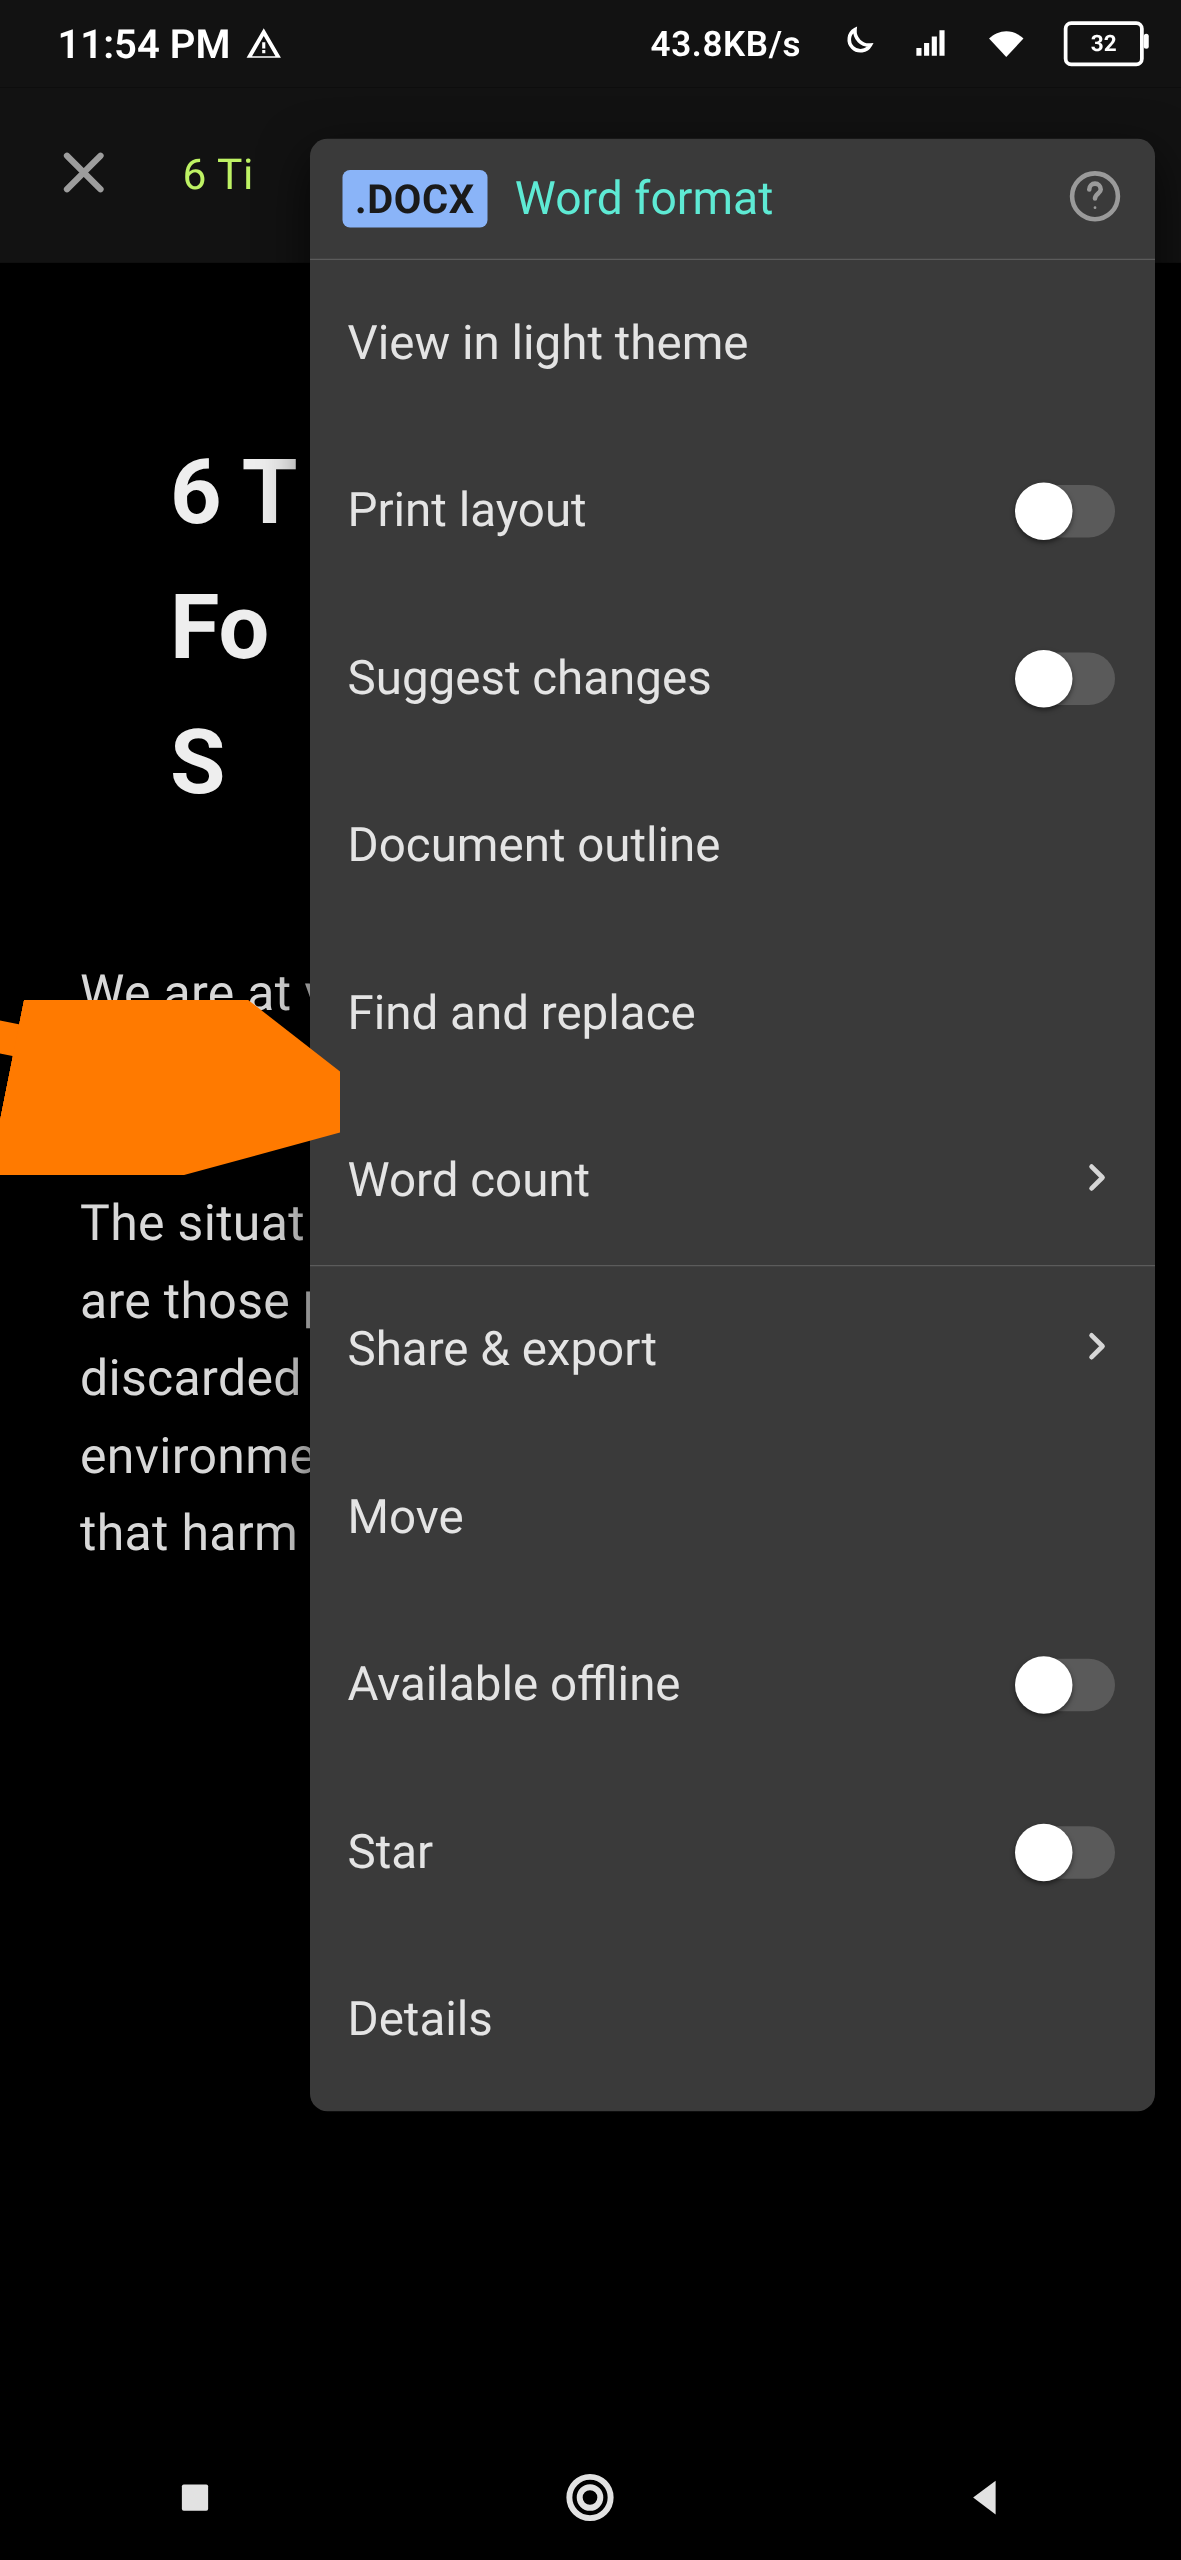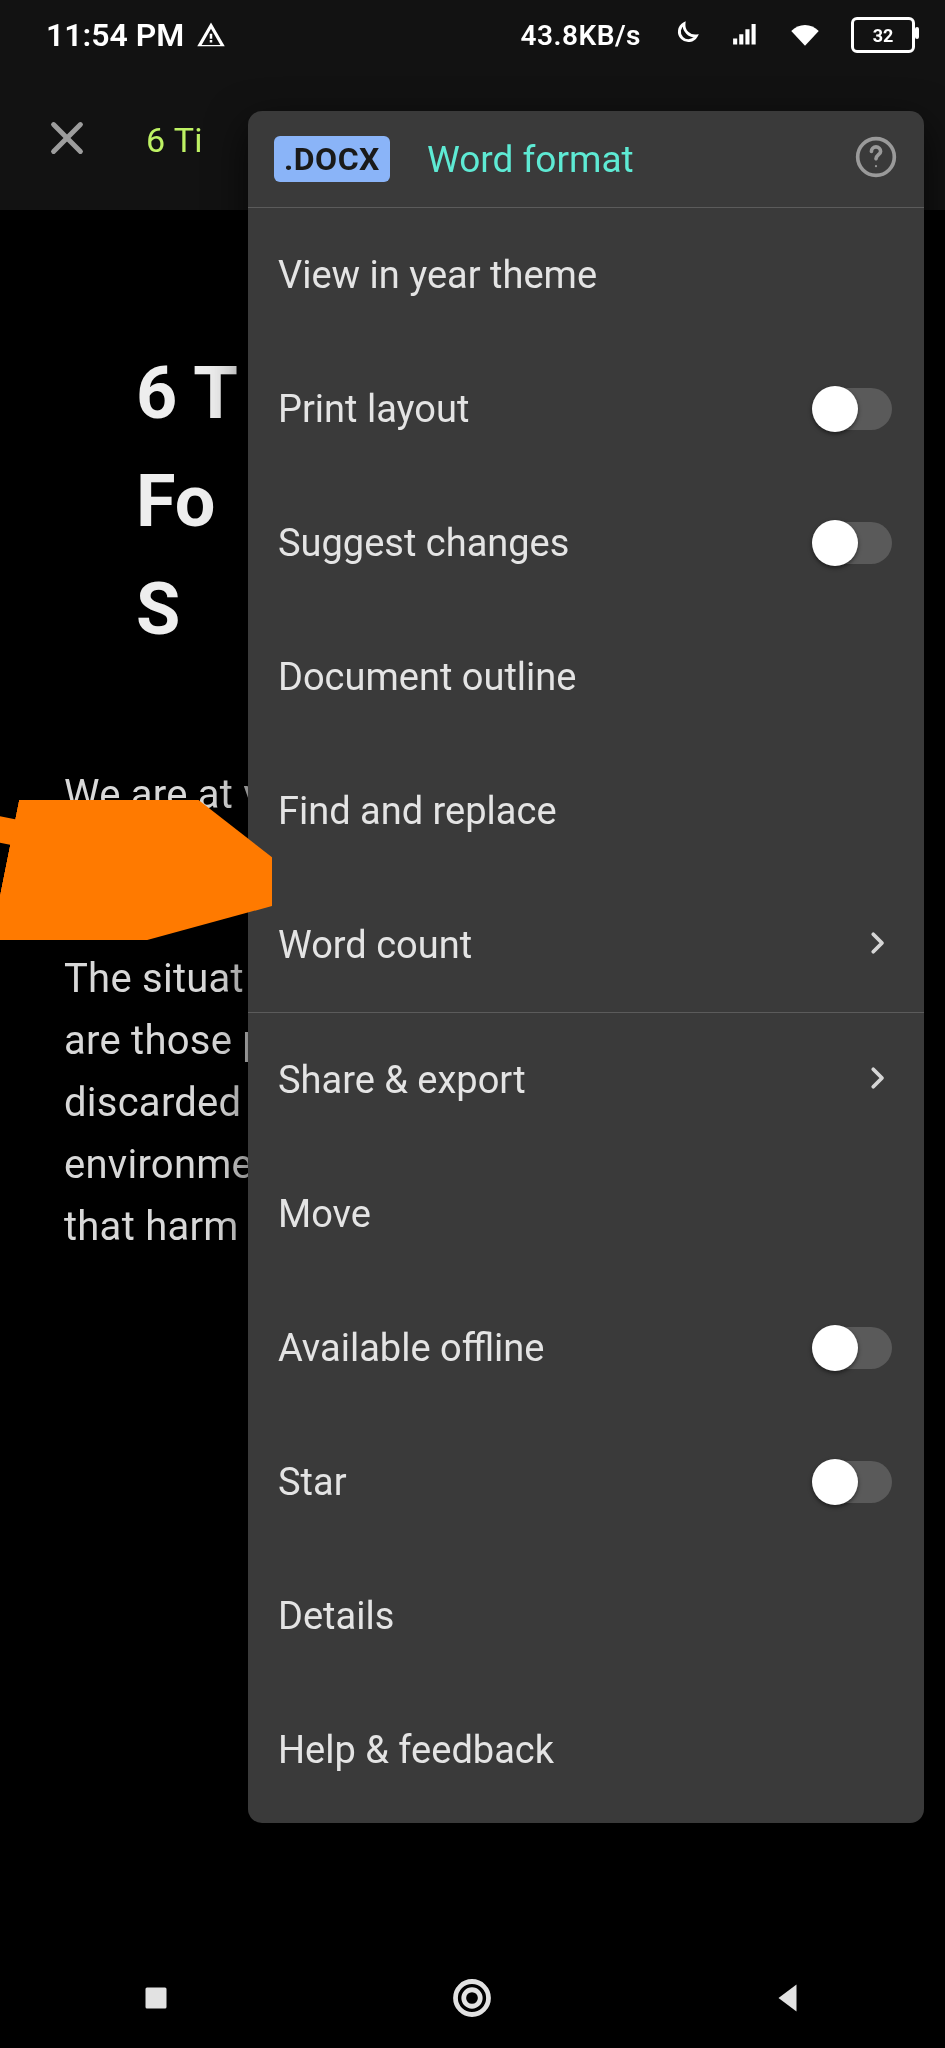--- a/index.html
+++ b/index.html
@@ -97,21 +97,21 @@
     box-shadow: 0 14px 40px rgba(0,0,0,0.7);
     display: flex;
     flex-direction: column;
     padding-bottom: 6px;
   }
   .menu-header {
     display: flex;
     align-items: center;
     padding: 24px 26px;
     border-bottom: 1px solid #5b5b5b;
-    gap: 37px;
+    gap: 22px;
   }
   .docx-badge {
     background: #8ab4f8;
     color: #1a1a1a;
     font-weight: 700;
     font-size: 32px;
     padding: 4px 10px;
     border-radius: 6px;
     letter-spacing: 0.5px;
   }
@@ -236,21 +236,21 @@
     <span class="help-circle">
       <svg width="44" height="44" viewBox="0 0 24 24" fill="none" stroke="#9a9a9a" stroke-width="2">
           <circle cx="12" cy="12" r="10"></circle>
           <path d="M9.5 9a2.5 2.5 0 0 1 5 0c0 1.6-2.5 2-2.5 4" stroke-linecap="round"></path>
           <circle cx="12" cy="17" r="0.6" fill="#9a9a9a" stroke="none"></circle>
         </svg>
     </span>
   </div>
 
   <div class="menu-item">
-    <span>View in year theme</span>
+    <span>View in light theme</span>
   </div>
 
   <div class="menu-item">
     <span>Print layout</span>
     <span class="toggle">
         <span class="knob"></span>
       </span>
   </div>
 
   <div class="menu-item">
@@ -303,23 +303,20 @@
     <span>Star</span>
     <span class="toggle">
         <span class="knob"></span>
       </span>
   </div>
 
   <div class="menu-item">
     <span>Details</span>
   </div>
 
-  <div class="menu-item">
-    <span>Help &amp; feedback</span>
-  </div>
 </div>
 
 <svg class="annotation-arrow" viewBox="0 0 280 140">
   <defs>
     <marker id="ah" markerWidth="12" markerHeight="12" refX="9" refY="6" orient="auto">
       <path d="M0 0 L12 6 L0 12 z" fill="#ff7a00"></path>
     </marker>
   </defs>
   <line x1="0" y1="28" x2="250" y2="78" stroke="#ff7a00" stroke-width="26" marker-end="url(#ah)"></line>
 </svg>

